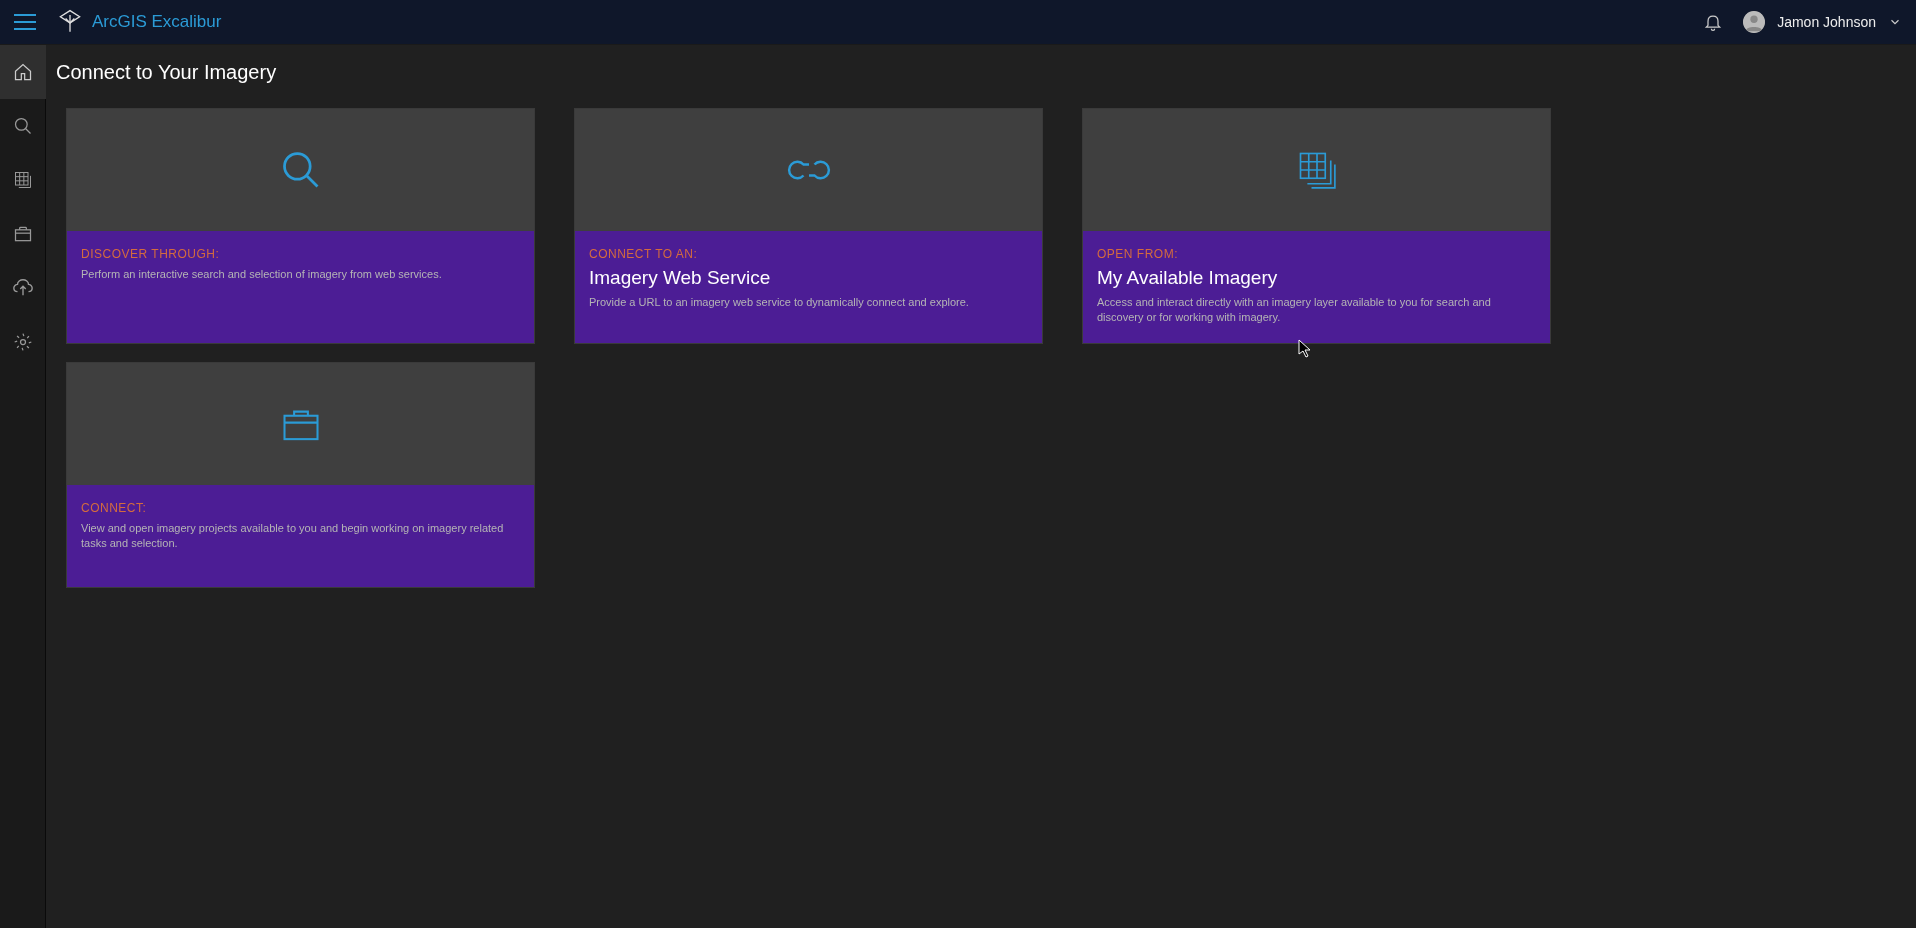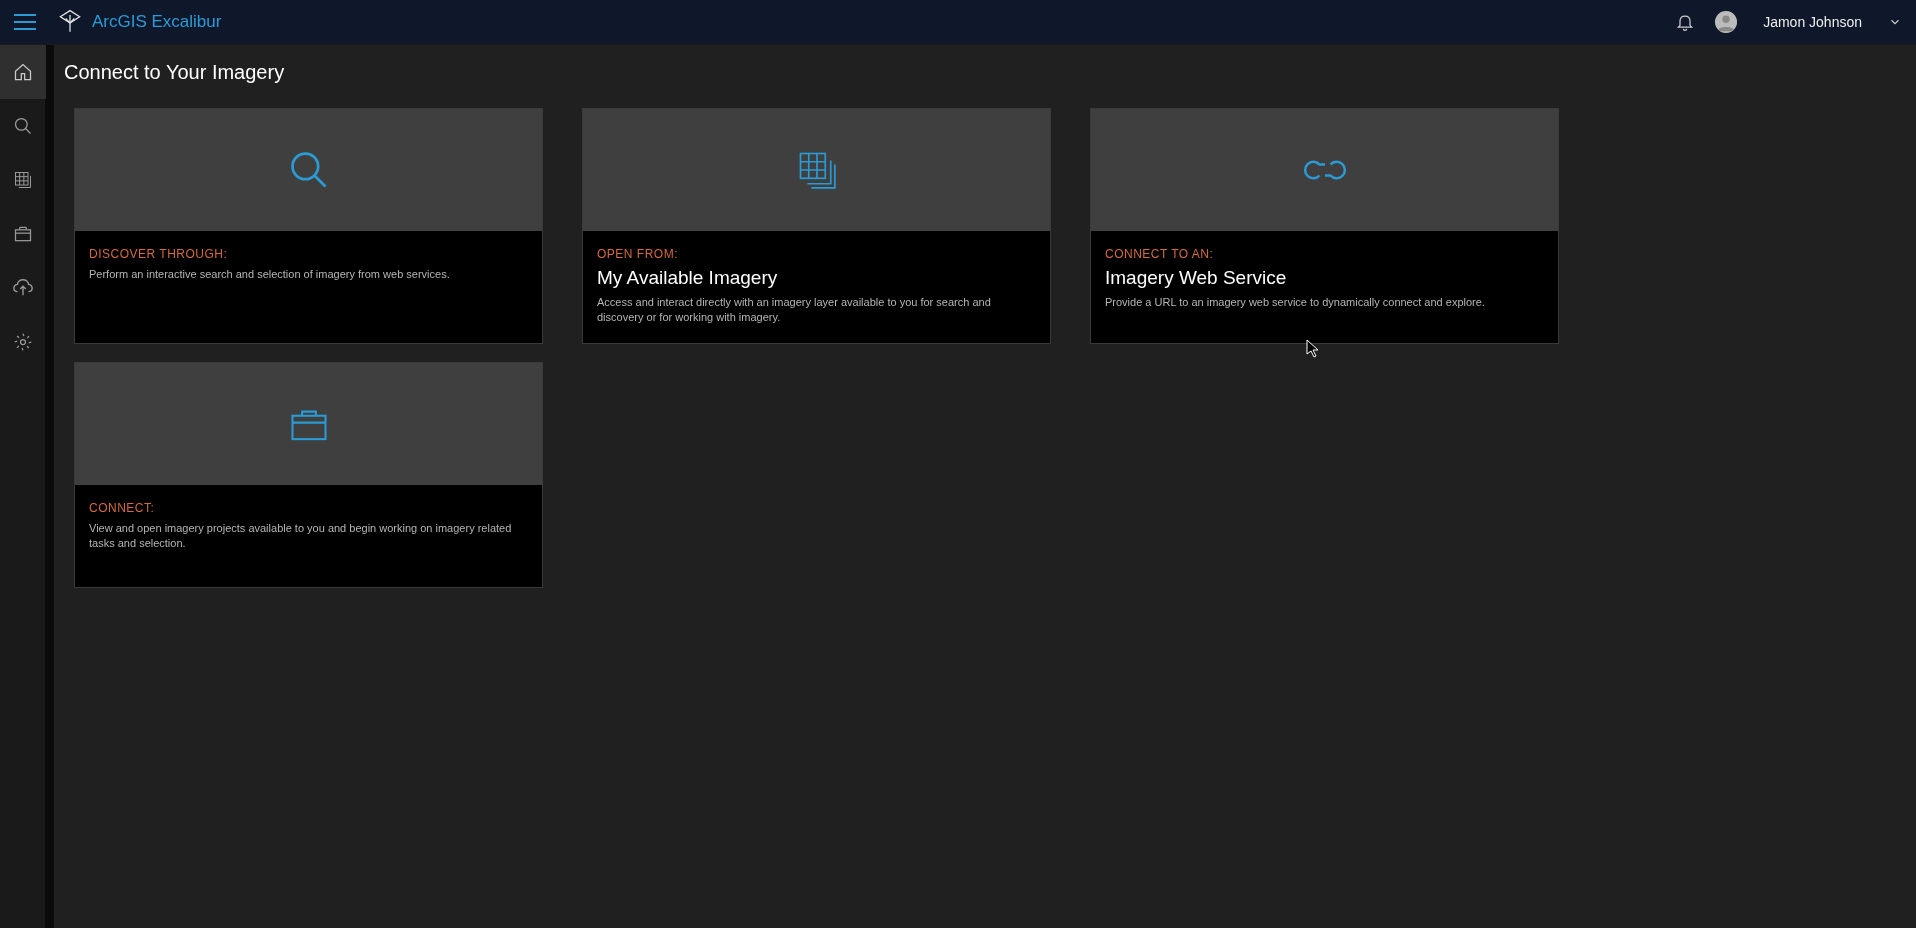--- a/index.html
+++ b/index.html
@@ -56,41 +56,40 @@
     align-items: center;
     gap: 20px;
   }
   .bell-btn, .user-btn {
     display: flex;
     align-items: center;
     cursor: pointer;
     color: #e0e0e0;
   }
   .user-btn {
-    gap: 26px;
+    gap: 12px;
   }
   .avatar {
     width: 22px;
     height: 22px;
     border-radius: 50%;
     background: #999;
     display: flex;
     align-items: center;
     justify-content: center;
     overflow: hidden;
   }
   .user-name {
     font-size: 14px;
     color: #eee;
   }
   .body-row {
     flex: 1;
     display: flex;
     min-height: 0;
-    gap: 8px;
   }
   .sidebar {
     width: 46px;
     background: #1a1a1a;
     display: flex;
     flex-direction: column;
     align-items: center;
     padding-top: 0;
     border-right: 1px solid #0a0a0a;
   }
@@ -120,21 +119,21 @@
     font-weight: 400;
     margin-bottom: 24px;
   }
   .card-grid {
     display: grid;
     grid-template-columns: repeat(3, 469px);
     gap: 18px 39px;
     padding-left: 10px;
   }
   .card {
-    background: #000000;
+    background: #4c1d95;
     border: 1px solid #3a3a3a;
     cursor: pointer;
     display: flex;
     flex-direction: column;
   }
   .card-iconzone {
     height: 122px;
     background: #3f3f3f;
     display: flex;
     align-items: center;
@@ -279,20 +278,36 @@
           <span>
             <svg width="44" height="44" viewBox="0 0 24 24" fill="none" stroke="#2b9bd6" stroke-width="1.5">
               <circle cx="10" cy="10" r="7"></circle>
               <path d="M15 15 L21 21"></path>
             </svg>
           </span>
         </div>
         <div class="card-body">
           <div class="card-eyebrow">DISCOVER THROUGH:</div>
           <div class="card-desc">Perform an interactive search and selection of imagery from web services.</div>
+        </div>
+      </div>
+
+      <div class="card">
+        <div class="card-iconzone">
+          <span>
+            <svg width="44" height="44" viewBox="0 0 32 32" fill="none" stroke="#2b9bd6" stroke-width="1.8">
+              <path d="M12 20 A6 6 0 1 1 12 12 L16 12"></path>
+              <path d="M20 12 A6 6 0 1 1 20 20 L16 20"></path>
+            </svg>
+          </span>
+        </div>
+        <div class="card-body">
+          <div class="card-eyebrow">CONNECT TO AN:</div>
+          <div class="card-title">Imagery Web Service</div>
+          <div class="card-desc">Provide a URL to an imagery web service to dynamically connect and explore.</div>
         </div>
       </div>
 
       <div class="card">
         <div class="card-iconzone">
           <span>
             <svg width="44" height="44" viewBox="0 0 32 32" fill="none" stroke="#2b9bd6" stroke-width="1.2">
               <rect x="4" y="4" width="18" height="18"></rect>
               <path d="M4 10 H22 M4 16 H22 M10 4 V22 M16 4 V22"></path>
               <path d="M9 26 H26 V9"></path>
@@ -303,36 +318,20 @@
         <div class="card-body">
           <div class="card-eyebrow">OPEN FROM:</div>
           <div class="card-title">My Available Imagery</div>
           <div class="card-desc">Access and interact directly with an imagery layer available to you for search and discovery or for working with imagery.</div>
         </div>
       </div>
 
       <div class="card">
         <div class="card-iconzone">
           <span>
-            <svg width="44" height="44" viewBox="0 0 32 32" fill="none" stroke="#2b9bd6" stroke-width="1.8">
-              <path d="M12 20 A6 6 0 1 1 12 12 L16 12"></path>
-              <path d="M20 12 A6 6 0 1 1 20 20 L16 20"></path>
-            </svg>
-          </span>
-        </div>
-        <div class="card-body">
-          <div class="card-eyebrow">CONNECT TO AN:</div>
-          <div class="card-title">Imagery Web Service</div>
-          <div class="card-desc">Provide a URL to an imagery web service to dynamically connect and explore.</div>
-        </div>
-      </div>
-
-      <div class="card">
-        <div class="card-iconzone">
-          <span>
             <svg width="44" height="44" viewBox="0 0 32 32" fill="none" stroke="#2b9bd6" stroke-width="1.5">
               <rect x="4" y="10" width="24" height="17"></rect>
               <path d="M4 15 H28"></path>
               <path d="M11 10 V7 H21 V10"></path>
             </svg>
           </span>
         </div>
         <div class="card-body">
           <div class="card-eyebrow">CONNECT:</div>
           <div class="card-desc">View and open imagery projects available to you and begin working on imagery related tasks and selection.</div>

